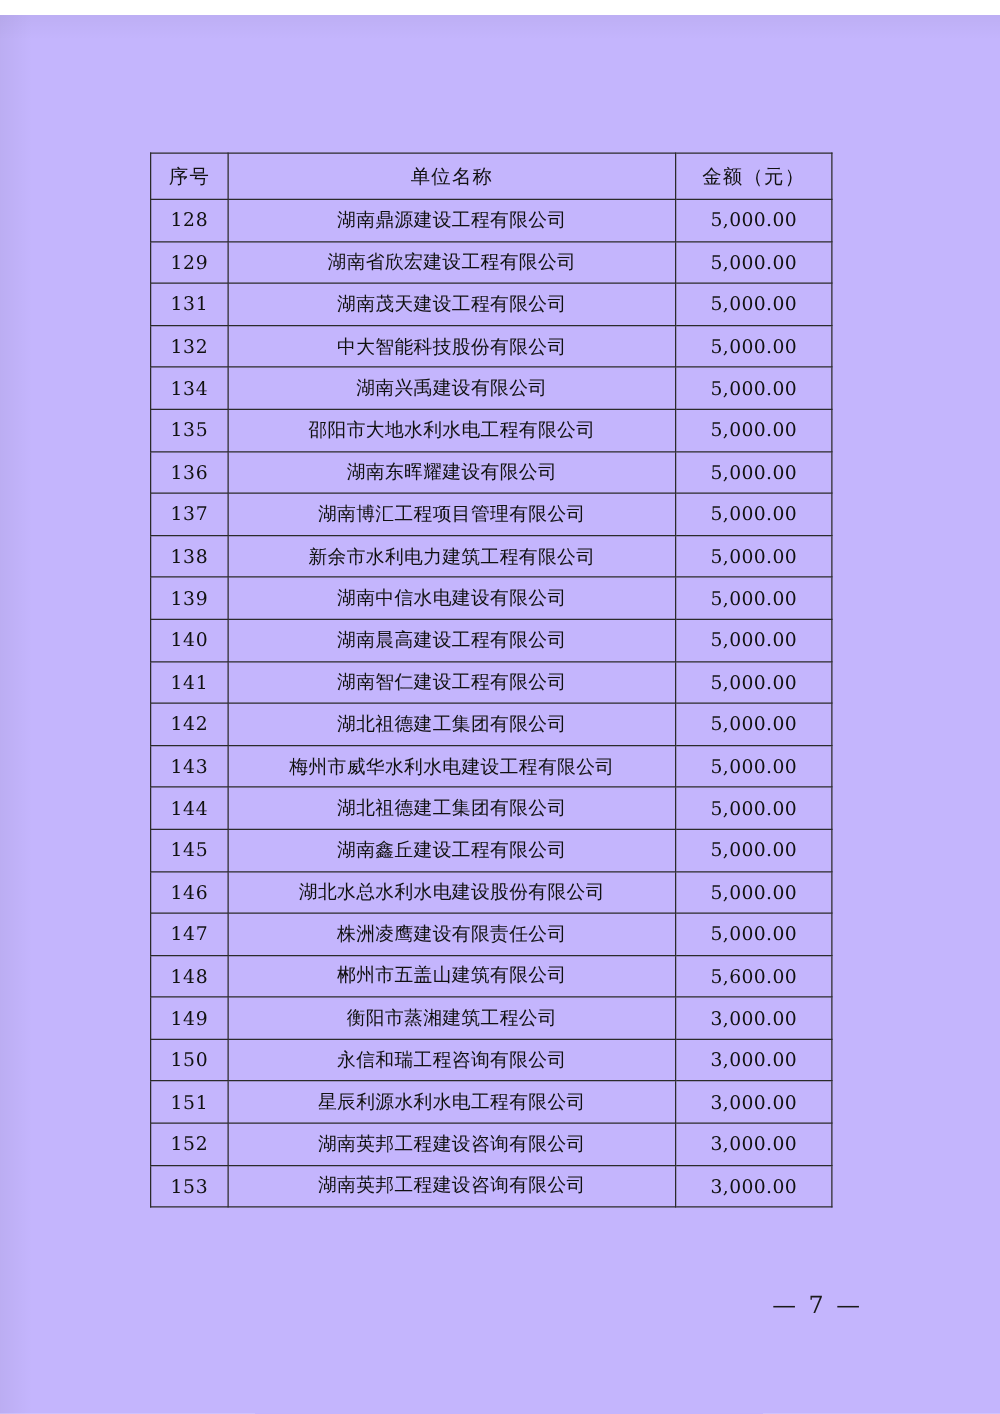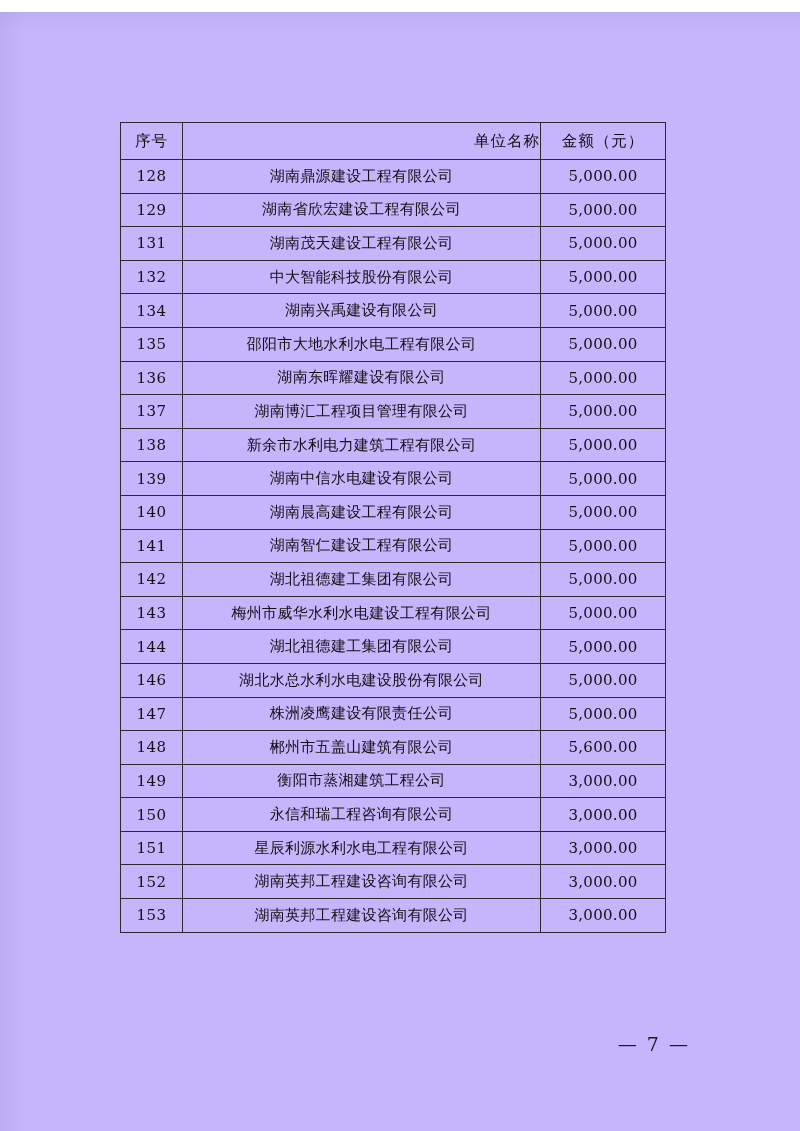--- a/index.html
+++ b/index.html
@@ -43,21 +43,21 @@
   .col-amt  { width: 125px; }
 
   .hdr td {
     height: 36px;
     text-align: center;
     font-size: 15.5px;
     letter-spacing: 1px;
     font-family: "DejaVu Serif", "Liberation Serif", serif;
   }
   .hdr .h-no { font-size: 15.5px; }
-  .hdr .h-name { font-size: 15.5px; text-align: right; }
+  .hdr .h-name { font-size: 15.5px; }
   .hdr .h-amt { font-size: 15.5px; }
 
   .doc-table tbody td {
     height: 32.6px;
     font-size: 15px;
   }
   .cell-no {
     text-align: center;
     font-family: "DejaVu Serif", "Liberation Serif", serif;
     font-size: 15px;
@@ -190,20 +190,25 @@
           <td class="cell-no">143</td>
           <td class="cell-name">梅州市威华水利水电建设工程有限公司</td>
           <td class="cell-amt">5,000.00</td>
         </tr>
         <tr>
           <td class="cell-no">144</td>
           <td class="cell-name">湖北祖德建工集团有限公司</td>
           <td class="cell-amt">5,000.00</td>
         </tr>
         <tr>
+          <td class="cell-no">145</td>
+          <td class="cell-name">湖南鑫丘建设工程有限公司</td>
+          <td class="cell-amt">5,000.00</td>
+        </tr>
+        <tr>
           <td class="cell-no">146</td>
           <td class="cell-name">湖北水总水利水电建设股份有限公司</td>
           <td class="cell-amt">5,000.00</td>
         </tr>
         <tr>
           <td class="cell-no">147</td>
           <td class="cell-name">株洲凌鹰建设有限责任公司</td>
           <td class="cell-amt">5,000.00</td>
         </tr>
         <tr>

